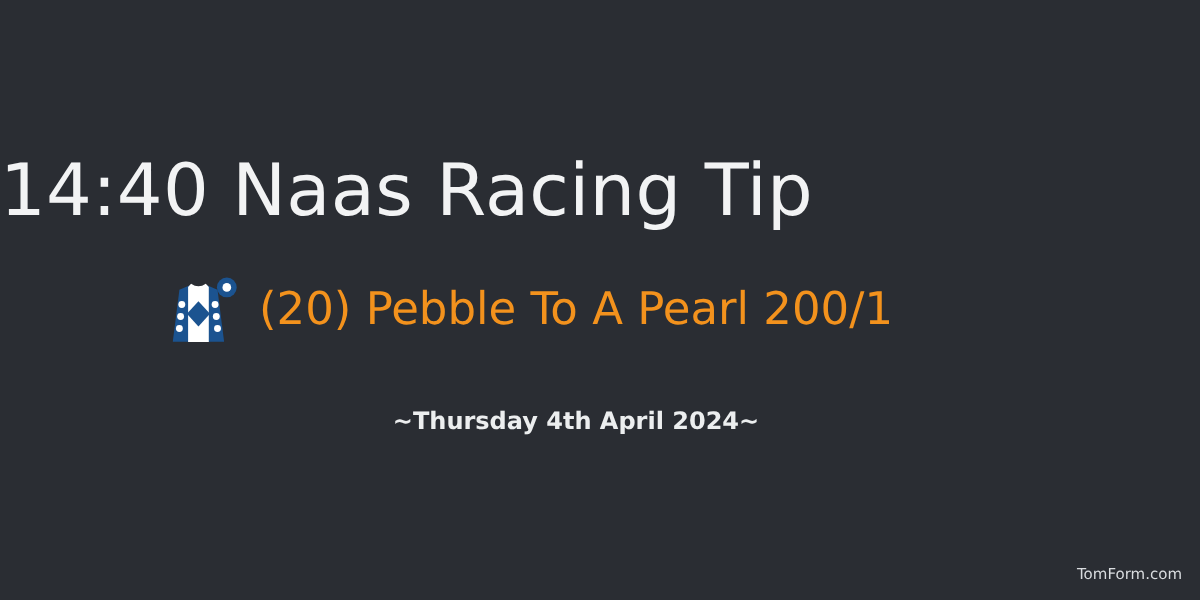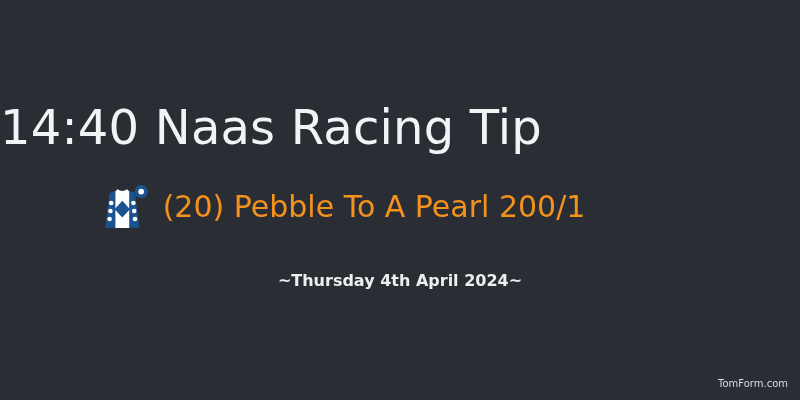--- a/index.html
+++ b/index.html
@@ -35,21 +35,21 @@
     font-size: 48px;
     font-weight: 400;
     line-height: 56px;
     letter-spacing: 0.2px;
     white-space: nowrap;
   }
 
   
   #selection-row {
     position: absolute;
-    left: 8px;
+    left: 18px;
     top: 183px;
     width: 668px;
     display: flex;
     align-items: center;
     justify-content: center;
     gap: 14px;
   }
 
   #silks-icon {
     flex: 0 0 auto;
@@ -71,21 +71,20 @@
     position: absolute;
     left: 0;
     top: 270px;
     width: 768px;
     text-align: center;
     color: #eceeef;
     font-size: 16px;
     font-weight: bold;
     line-height: 22px;
     white-space: nowrap;
-    padding-left: 16px;
   }
 
   
   #site-watermark {
     position: absolute;
     right: 12px;
     bottom: 7px;
     color: #d9dcdf;
     font-size: 10px;
     font-weight: 400;

